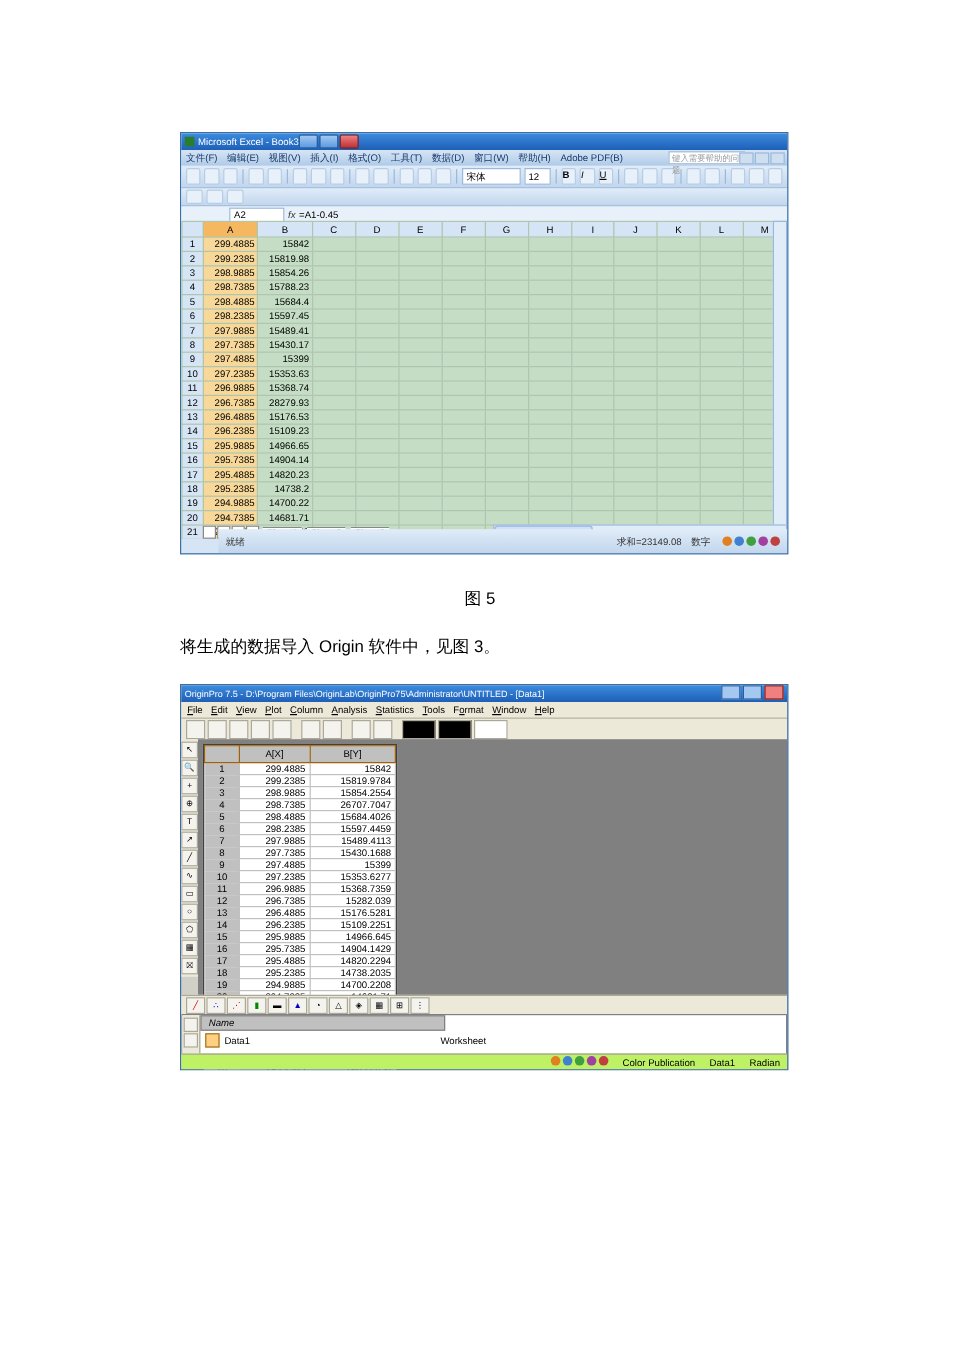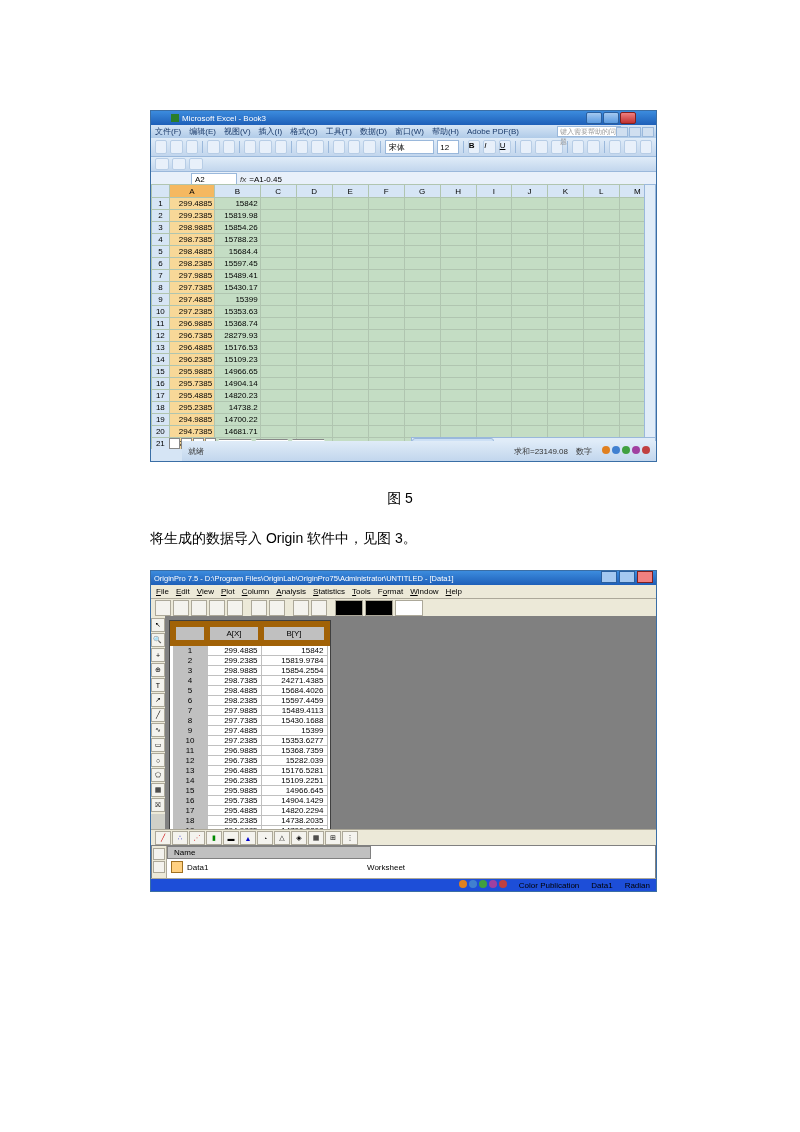--- a/index.html
+++ b/index.html
@@ -5,21 +5,21 @@
   body { margin: 0; background: #fff; font-family: "SimSun", "Microsoft YaHei", sans-serif; }
   .page { width: 800px; margin: 0 auto; padding-top: 110px; }
   .screenshot-wrap { margin: 0 150px 0 150px; }
 
   
   .excel-window {
     width: 505px; height: 350px; background: #d6e5f5;
     border: 1px solid #3a6ea5; position: relative; overflow: hidden;
     font-family: Tahoma, Arial, sans-serif; font-size: 8px;
   }
-  .excel-titlebar { background: linear-gradient(#3c8cde,#1e5fb8); height: 14px; display:flex; align-items:center; justify-content:space-between; padding: 0 20px; }
+  .excel-titlebar { background: linear-gradient(#3c8cde,#1e5fb8); height: 14px; display:flex; align-items:center; padding: 0 3px; }
   .excel-titlebar .title { color:#fff; font-size:8px; display:flex; align-items:center; gap:3px; }
   .excel-titlebar .title::before { content:""; width:8px; height:8px; background:#2a7e2a; display:inline-block; }
   .excel-titlebar .wbtns { display:flex; gap:1px; }
   .excel-titlebar .wbtn { width:14px; height:10px; background:linear-gradient(#a4c8f0,#5a9ae0); border:1px solid #2a5f9e; border-radius:2px; }
   .excel-titlebar .wbtn.close { background:linear-gradient(#f08080,#c03030); border-color:#802020; }
   .excel-menubar { background: linear-gradient(#d6e5f5,#b0cbe8); height:13px; display:flex; align-items:center; gap:8px; padding:0 4px; color:#1a3a6a; font-size:8px; position:relative; }
   .excel-menubar .help-input { position:absolute; right:35px; width:58px; height:9px; border:1px solid #9ab8db; background:#fff; font-size:7px; color:#999; padding:0 2px; }
   .excel-menubar .mini-wbtns { position:absolute; right:2px; display:flex; gap:1px; }
   .excel-menubar .mini-wbtns .wbtn { width:10px; height:8px; background:#d0dff0; border:1px solid #9ab8db; }
   .excel-toolbar { background: linear-gradient(#e0ecf8,#c2d6ed); height:18px; border-bottom:1px solid #9ab8db; display:flex; align-items:center; padding:0 4px; gap:3px; }
@@ -46,21 +46,21 @@
   .excel-grid .sel-col { background:#f8d898; }
   .excel-grid .sel-head { background:#f5b860; }
   .excel-sheet-tabs { position:absolute; left:18px; bottom:12px; height:10px; display:flex; align-items:flex-end; font-size:8px; }
   .excel-sheet-tabs .nav { width:9px; height:9px; background:#fff; border:1px solid #888; margin-right:1px; }
   .excel-sheet-tabs .tab { background:#fff; border:1px solid #888; border-bottom:none; padding:0 5px; height:9px; margin-left:-1px; clip-path: polygon(8% 0, 92% 0, 100% 100%, 0 100%); }
   .excel-sheet-tabs .tab.active { font-weight:bold; }
   .excel-scroll-h { position:absolute; bottom:12px; right:0; left:260px; height:10px; background:#e0ecf8; border:1px solid #9ab8db; }
   .excel-scroll-h .thumb { position:absolute; left:0; width:80px; height:8px; background:#cde0f5; border:1px solid #9ab8db; border-radius:3px; }
   .excel-scroll-v { position:absolute; right:0; top:73px; bottom:22px; width:10px; background:#e0ecf8; border:1px solid #9ab8db; }
   .excel-status { position:absolute; bottom:0; left:0; right:0; height:12px; background:linear-gradient(#e0ecf8,#c2d6ed); display:flex; align-items:center; justify-content:space-between; font-size:8px; color:#333; padding:4px 6px;margin-left:31px; }
-  .excel-status .right { display:flex; align-items:center; gap:8px; }
+  .excel-status .right { display:flex; align-items:flex-end; gap:8px; }
   .excel-status .right .icons span { display:inline-block; width:8px; height:8px; border-radius:50%; margin-left:2px; }
 
   .caption { text-align:center; font-size:14px; margin: 28px 0 22px 0; }
   .body-text { margin: 0 150px 22px 150px; font-size:14px; }
 
   
   .origin-window {
     width: 505px; height: 320px; background:#d0d0c8;
     border:1px solid #3a6ea5; position:relative; overflow:hidden;
     font-family: Tahoma, Arial, sans-serif; font-size:8px;
@@ -72,37 +72,37 @@
   .origin-toolbar { background:#ece9d8; height:18px; border-bottom:1px solid #aca899; display:flex; align-items:center; padding:0 4px; gap:2px; }
   .origin-toolbar .tbtn { width:14px; height:14px; background:#f4f3ee; border:1px solid #aca899; }
   .origin-toolbar .sep { width:2px; height:14px; margin:0 1px; }
   .origin-toolbar .black { background:#000; width:26px; }
   .origin-toolbar .white { background:#fff; width:26px; }
   .origin-left-tools { position:absolute; left:0; top:45px; width:14px; background:#ece9d8; display:flex; flex-direction:column; gap:1px; padding:2px 0; align-items:center; }
   .origin-left-tools .tbtn { width:12px; height:12px; background:#f4f3ee; border:1px solid #aca899; font-size:7px; display:flex; align-items:center; justify-content:center; }
   .origin-workspace { position:absolute; left:14px; right:0; top:45px; bottom:56px; background:#808080; padding:4px; }
   .origin-sheet { background:#fff; border:1px solid #404040; width: 160px; }
   .origin-sheet table { border-collapse:collapse; font-size:8px; width:100%; }
-  .origin-sheet th { background:#c0c0c0; border:6px solid #a16207; padding:1px 3px; font-weight:normal; height:11px; }
+  .origin-sheet th { background:#c0c0c0; border:1px solid #a16207; padding:1px 3px; font-weight:normal; height:11px; }
   .origin-sheet td { border:1px solid #c0c0c0; padding:0 3px; text-align:right; height:9px; }
   .origin-sheet .rownum { background:#c0c0c0; text-align:center; width:22px; }
   .origin-sheet .corner { background:#c0c0c0; width:22px; }
   .origin-graph-toolbar { position:absolute; left:0; right:0; bottom:44px; height:16px; background:#ece9d8; border-top:1px solid #aca899; border-bottom:1px solid #aca899; display:flex; align-items:center; padding:0 4px; gap:1px; }
   .origin-graph-toolbar .tbtn { width:14px; height:12px; background:#f4f3ee; border:1px solid #aca899; font-size:7px; display:flex; align-items:center; justify-content:center; }
   .origin-graph-toolbar .red { color:#c00; }
   .origin-graph-toolbar .blue { color:#00c; }
   .origin-graph-toolbar .green { color:#080; }
   .origin-explorer { position:absolute; left:0; right:0; bottom:12px; height:32px; background:#fff; border:1px solid #808080; display:flex; font-size:8px; }
   .origin-explorer .col-head { background:#c0c0c0; border:1px solid #808080; padding:1px 6px; }
   .origin-explorer .col1 { width:190px; }
   .origin-explorer-inner { flex:1; display:flex; flex-direction:column; }
-  .origin-explorer-head { display:flex; }
+  .origin-explorer-head { display:flex;font-style:italic; }
   .origin-explorer-row { display:flex; align-items:center; padding:2px 4px; gap:4px; }
   .origin-explorer-row .icon { width:10px; height:10px; background:#ffd080; border:1px solid #a07020; }
-  .origin-status { position:absolute; bottom:0; left:0; right:0; height:12px; background:#1d4ed8; border-top:1px solid #aca899; display:flex; align-items:center; justify-content:flex-end; font-size:8px; padding:0 6px; gap:12px; }
+  .origin-status { position:absolute; bottom:0; left:0; right:0; height:12px; background:#bef264; border-top:1px solid #aca899; display:flex; align-items:center; justify-content:flex-end; font-size:8px; padding:0 6px; gap:12px; }
   .origin-status .icons span { display:inline-block; width:8px; height:8px; border-radius:50%; margin-left:2px; }
 </style>
 </head>
 <body>
 
 <div class="page">
 
   <div class="screenshot-wrap">
     <div class="excel-window">
       <div class="excel-titlebar">
@@ -640,21 +640,21 @@
                   <td>15819.9784</td>
                 </tr>
                 <tr>
                   <td class="rownum">3</td>
                   <td>298.9885</td>
                   <td>15854.2554</td>
                 </tr>
                 <tr>
                   <td class="rownum">4</td>
                   <td>298.7385</td>
-                  <td>24271.4385</td>
+                  <td>26707.7047</td>
                 </tr>
                 <tr>
                   <td class="rownum">5</td>
                   <td>298.4885</td>
                   <td>15684.4026</td>
                 </tr>
                 <tr>
                   <td class="rownum">6</td>
                   <td>298.2385</td>
                   <td>15597.4459</td>

